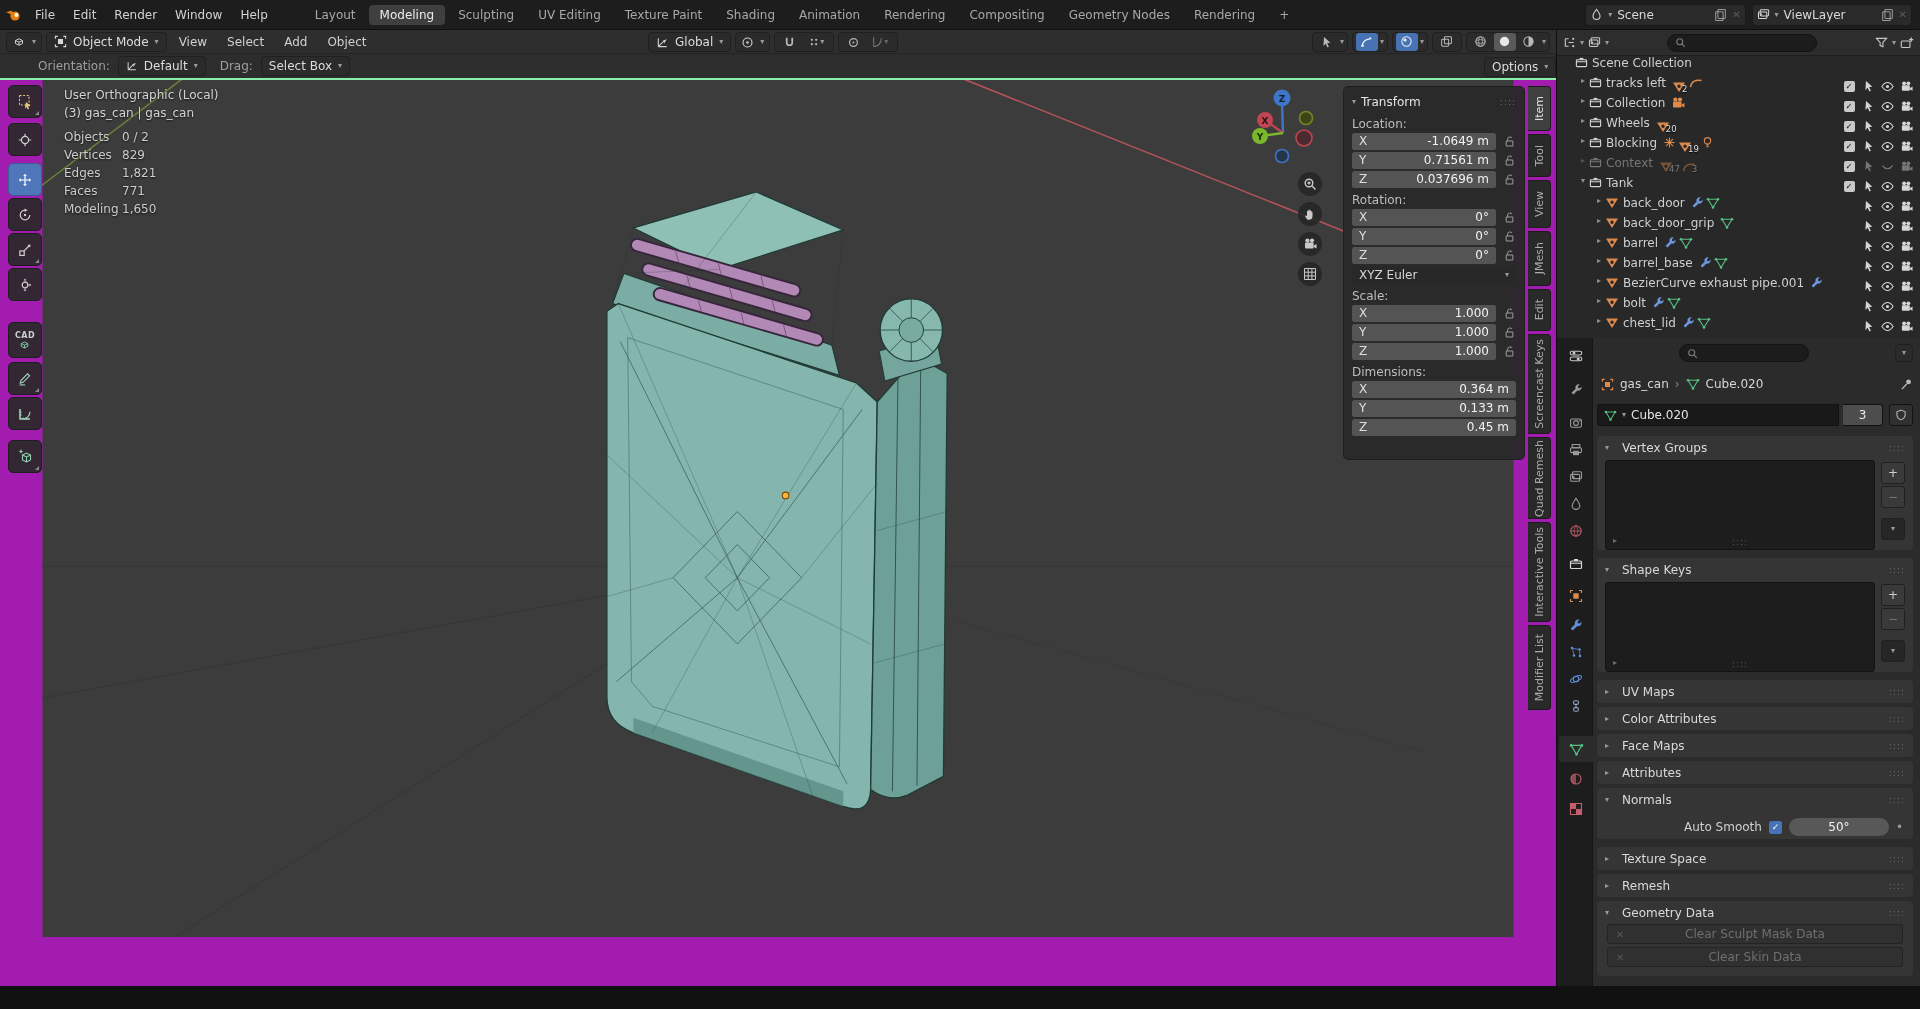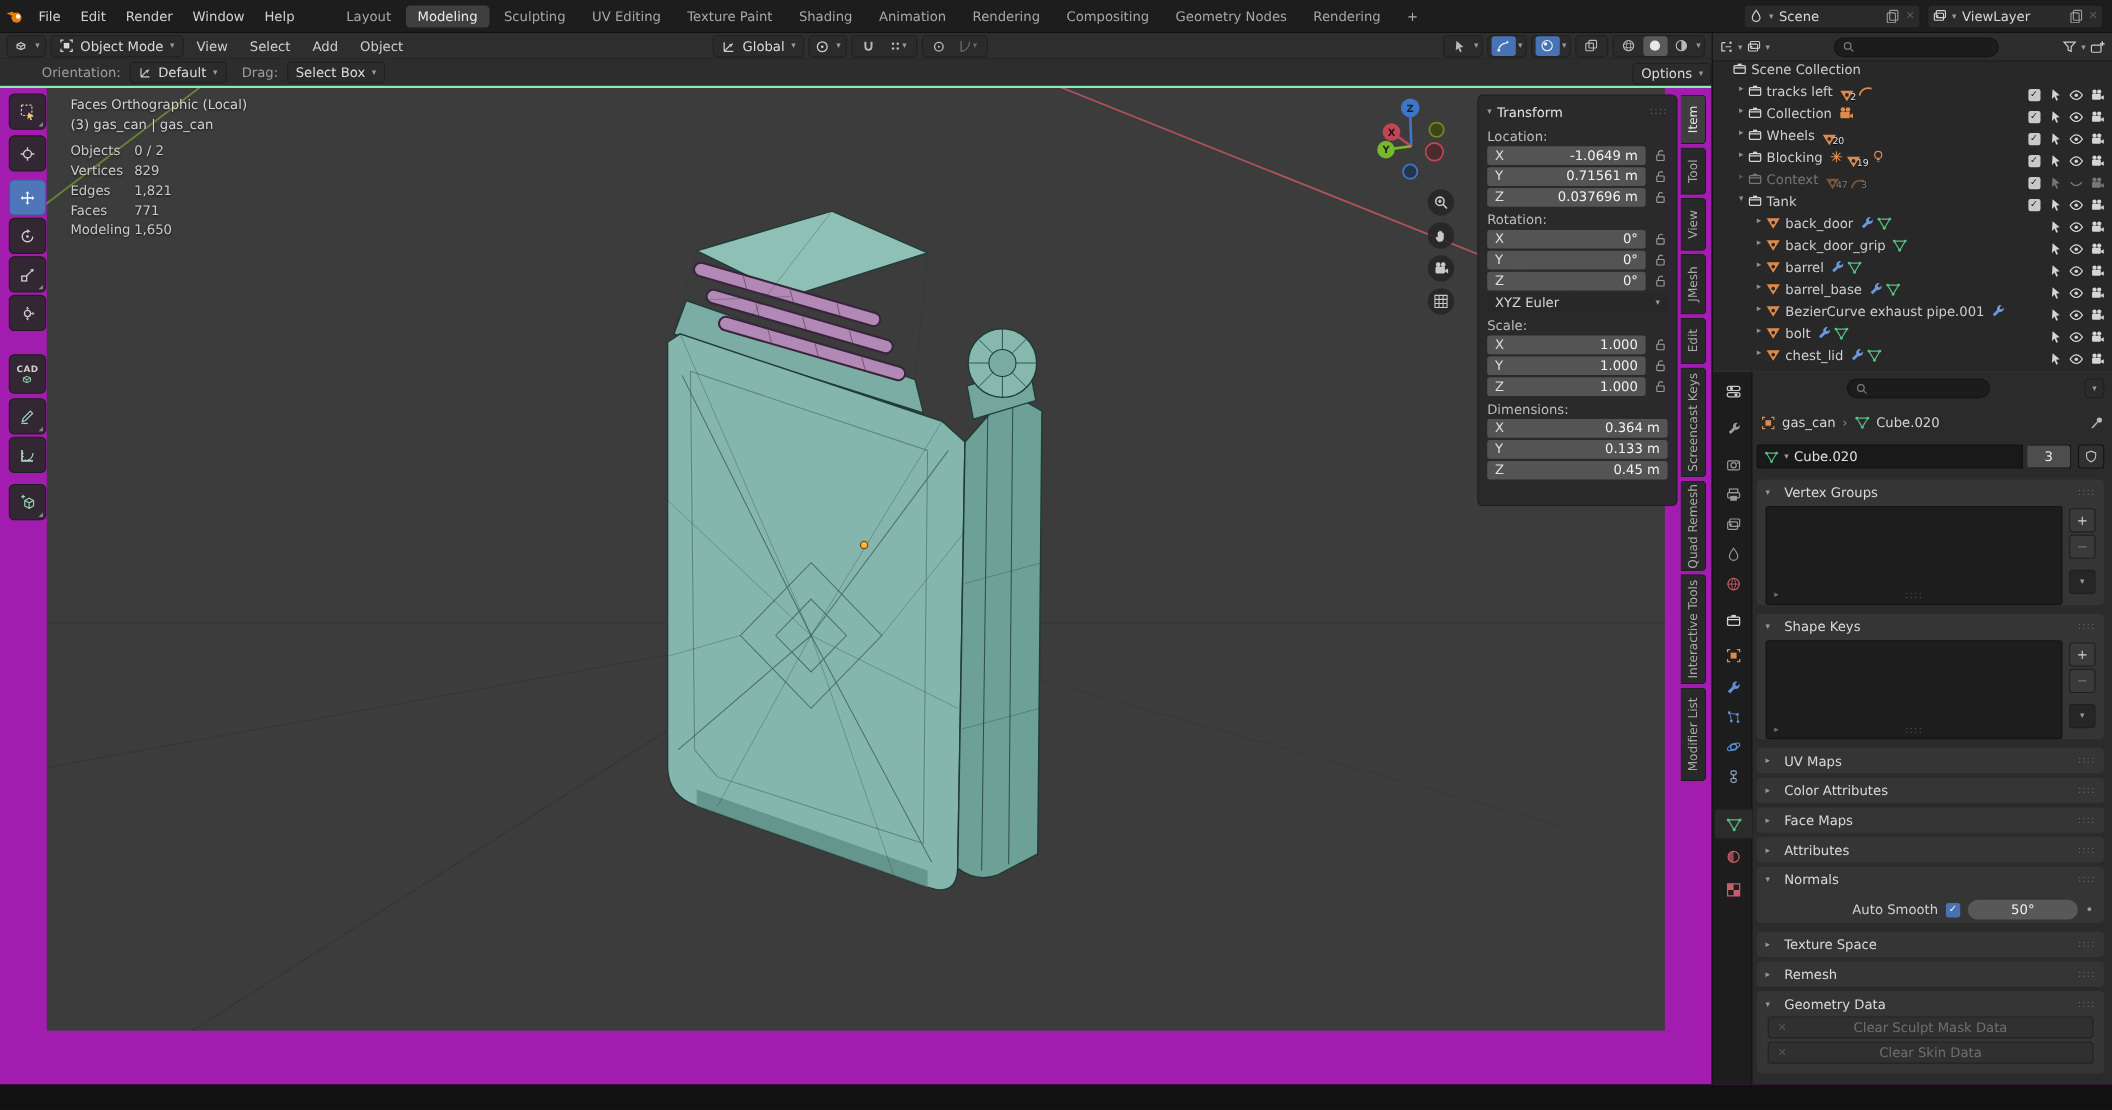--- a/index.html
+++ b/index.html
@@ -676,21 +676,21 @@
       </svg>
     </div>
   <div class="tbtn" style="top:440px">
       <svg class="ic" width="15" height="15" color="#8fd6b0">
         <use href="#i-cubeadd"></use>
       </svg>
       <span class="sub"></span>
     </div>
 
   <div id="vpinfo" class="abs">
-    <div>Faces Orthographic (Local)</div>
+    <div>User Orthographic (Local)</div>
     <div class="l2">(3) gas_can | gas_can</div>
   </div>
   <div id="vpstats" class="abs">
     <div class="srow">
         <span class="sl">Objects</span>
         <span>0 / 2</span>
       </div>
     <div class="srow">
         <span class="sl">Vertices</span>
         <span>829</span>

